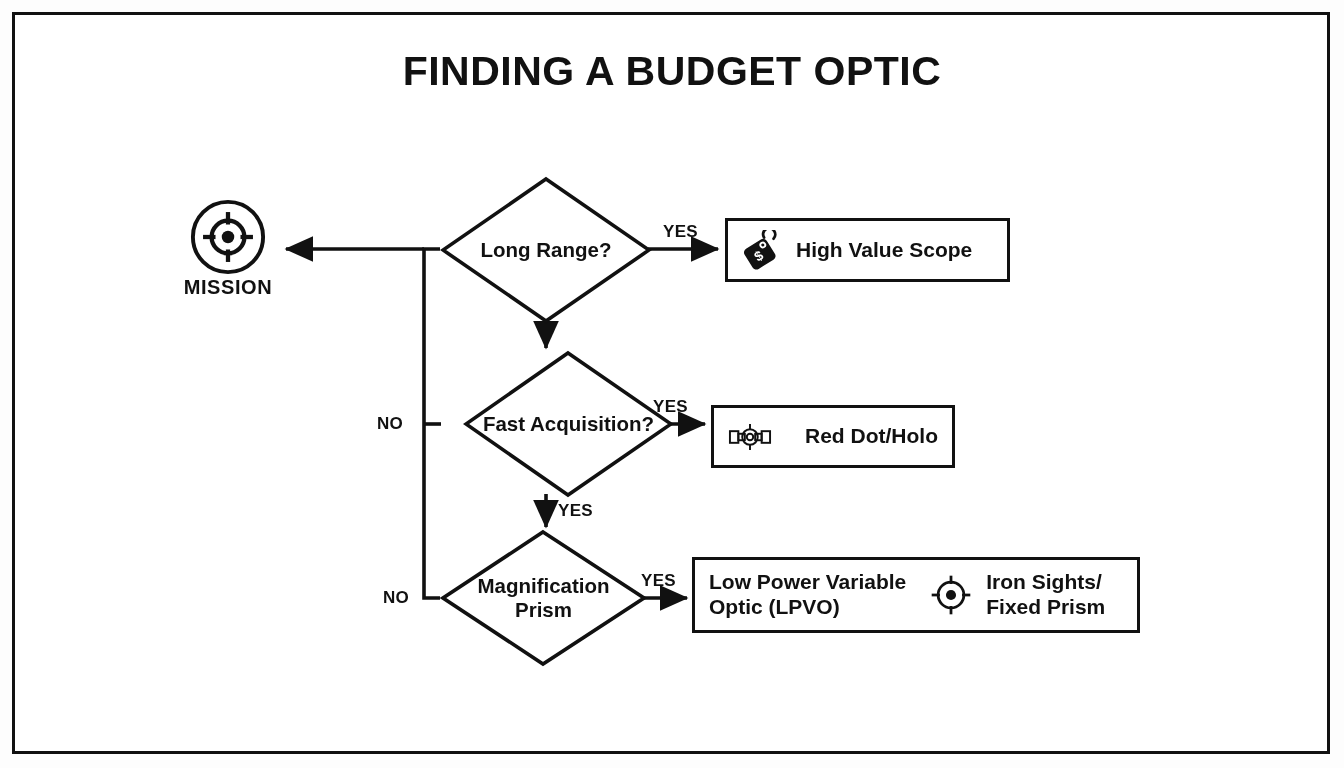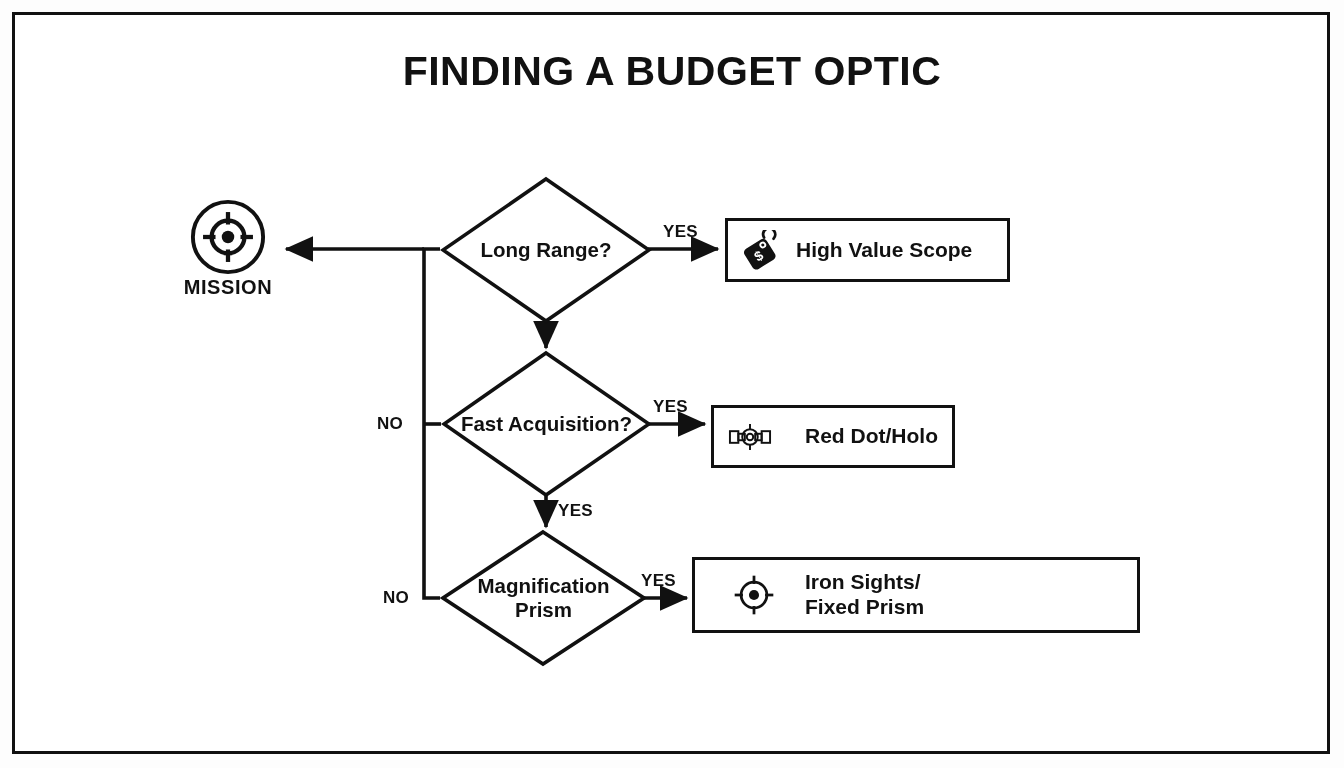--- a/index.html
+++ b/index.html
@@ -178,21 +178,21 @@
           <circle cx="36" cy="25" r="5.4" fill="#ffffff"></circle>
           <circle cx="36" cy="25" r="2.4" fill="#111111"></circle>
           <text x="21" y="44" font-family="Liberation Sans, sans-serif" font-size="22" font-weight="bold" fill="#ffffff" text-anchor="middle">$</text>
           <path d="M44,16 a10,10 0 0 1 10,-10 a10,10 0 0 1 2,19.6" fill="none" stroke="#111111" stroke-width="4.5" stroke-linecap="round"></path>
         </g>
       </svg>
     </span>
     <span class="rlabel">High Value Scope</span>
   </div>
 
-  <div class="diamond" style="left:441px; top:350px; width:211px; height:148px;">
+  <div class="diamond" style="left:463px; top:350px; width:211px; height:148px;">
     <svg width="211" height="148" viewBox="0 0 211 148" xmlns="http://www.w3.org/2000/svg">
       <polygon points="105,3 208,74 105,145 3,74" fill="#ffffff" stroke="#111111" stroke-width="3.6" stroke-linejoin="miter"></polygon>
     </svg>
     <div class="dtext">Fast Acquisition?</div>
   </div>
   <div class="edgelabel" style="left:377px; top:414px;">NO</div>
   <div class="edgelabel" style="left:653px; top:397px;">YES</div>
   <div class="edgelabel" style="left:558px; top:501px;">YES</div>
 
   <div class="resultbox" style="left:711px; top:405px; width:244px; height:63px; padding:0 14px;justify-content:space-between;">
@@ -217,29 +217,33 @@
     </svg>
     <div class="dtext">
       <div>Magnification</div>
       <div>Prism</div>
     </div>
   </div>
   <div class="edgelabel" style="left:383px; top:588px;">NO</div>
   <div class="edgelabel" style="left:641px; top:571px;">YES</div>
 
   <div class="resultbox" style="left:692px; top:557px; width:448px; height:76px; padding:0 14px;">
+    <span class="rlabel" style="flex:0 0 auto;">
+      <span style="display:block;">Low Power Variable</span>
+      <span style="display:block;">Optic (LPVO)</span>
+    </span>
     <span class="icon-slot" style="width:46px;height:46px;margin-left:22px;margin-right:12px;">
       <svg viewBox="0 0 100 100" width="46" height="46" xmlns="http://www.w3.org/2000/svg">
         <circle cx="50" cy="50" r="28" fill="none" stroke="#111111" stroke-width="6"></circle>
         <circle cx="50" cy="50" r="11" fill="#111111"></circle>
         <line x1="50" y1="8" x2="50" y2="26" stroke="#111111" stroke-width="6"></line>
         <line x1="50" y1="74" x2="50" y2="92" stroke="#111111" stroke-width="6"></line>
         <line x1="8" y1="50" x2="26" y2="50" stroke="#111111" stroke-width="6"></line>
         <line x1="74" y1="50" x2="92" y2="50" stroke="#111111" stroke-width="6"></line>
       </svg>
     </span>
-    <span class="rlabel" style="flex:0 0 auto;margin-left:16px;">
+    <span class="rlabel" style="flex:0 0 auto;">
       <span style="display:block;">Iron Sights/</span>
       <span style="display:block;text-align:right;">Fixed Prism</span>
     </span>
   </div>
 
 </div>
 
 </body></html>

